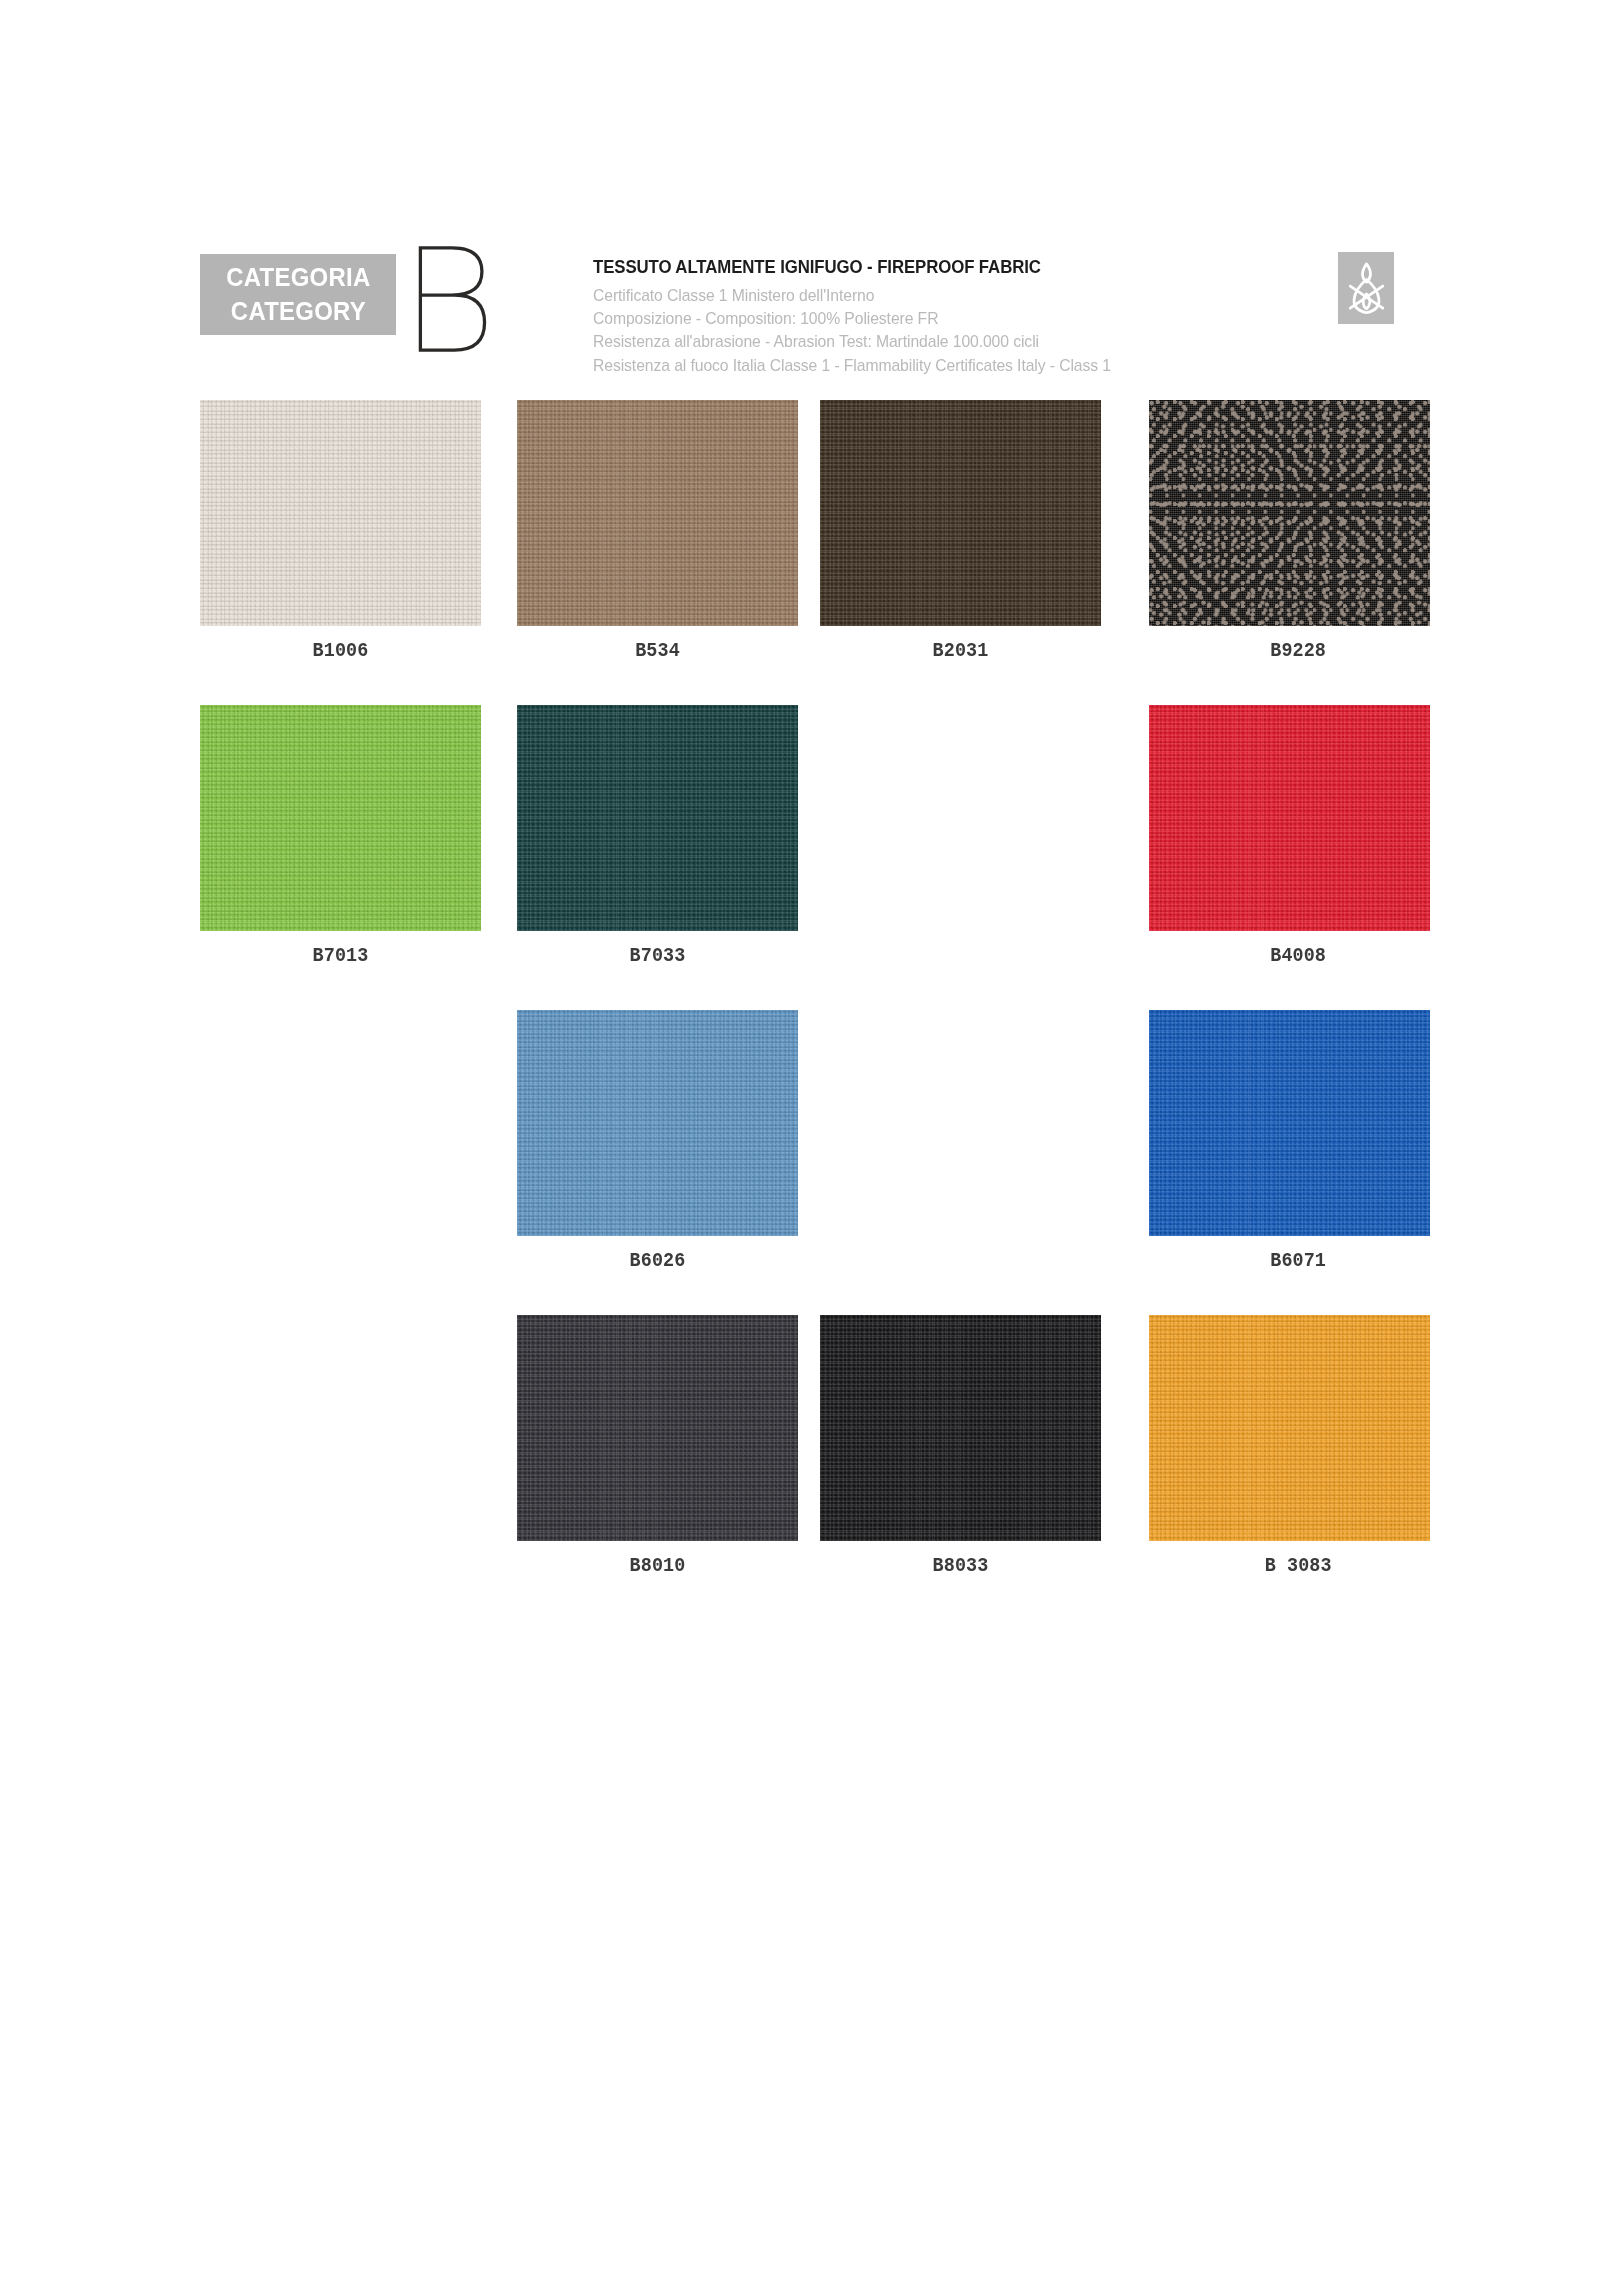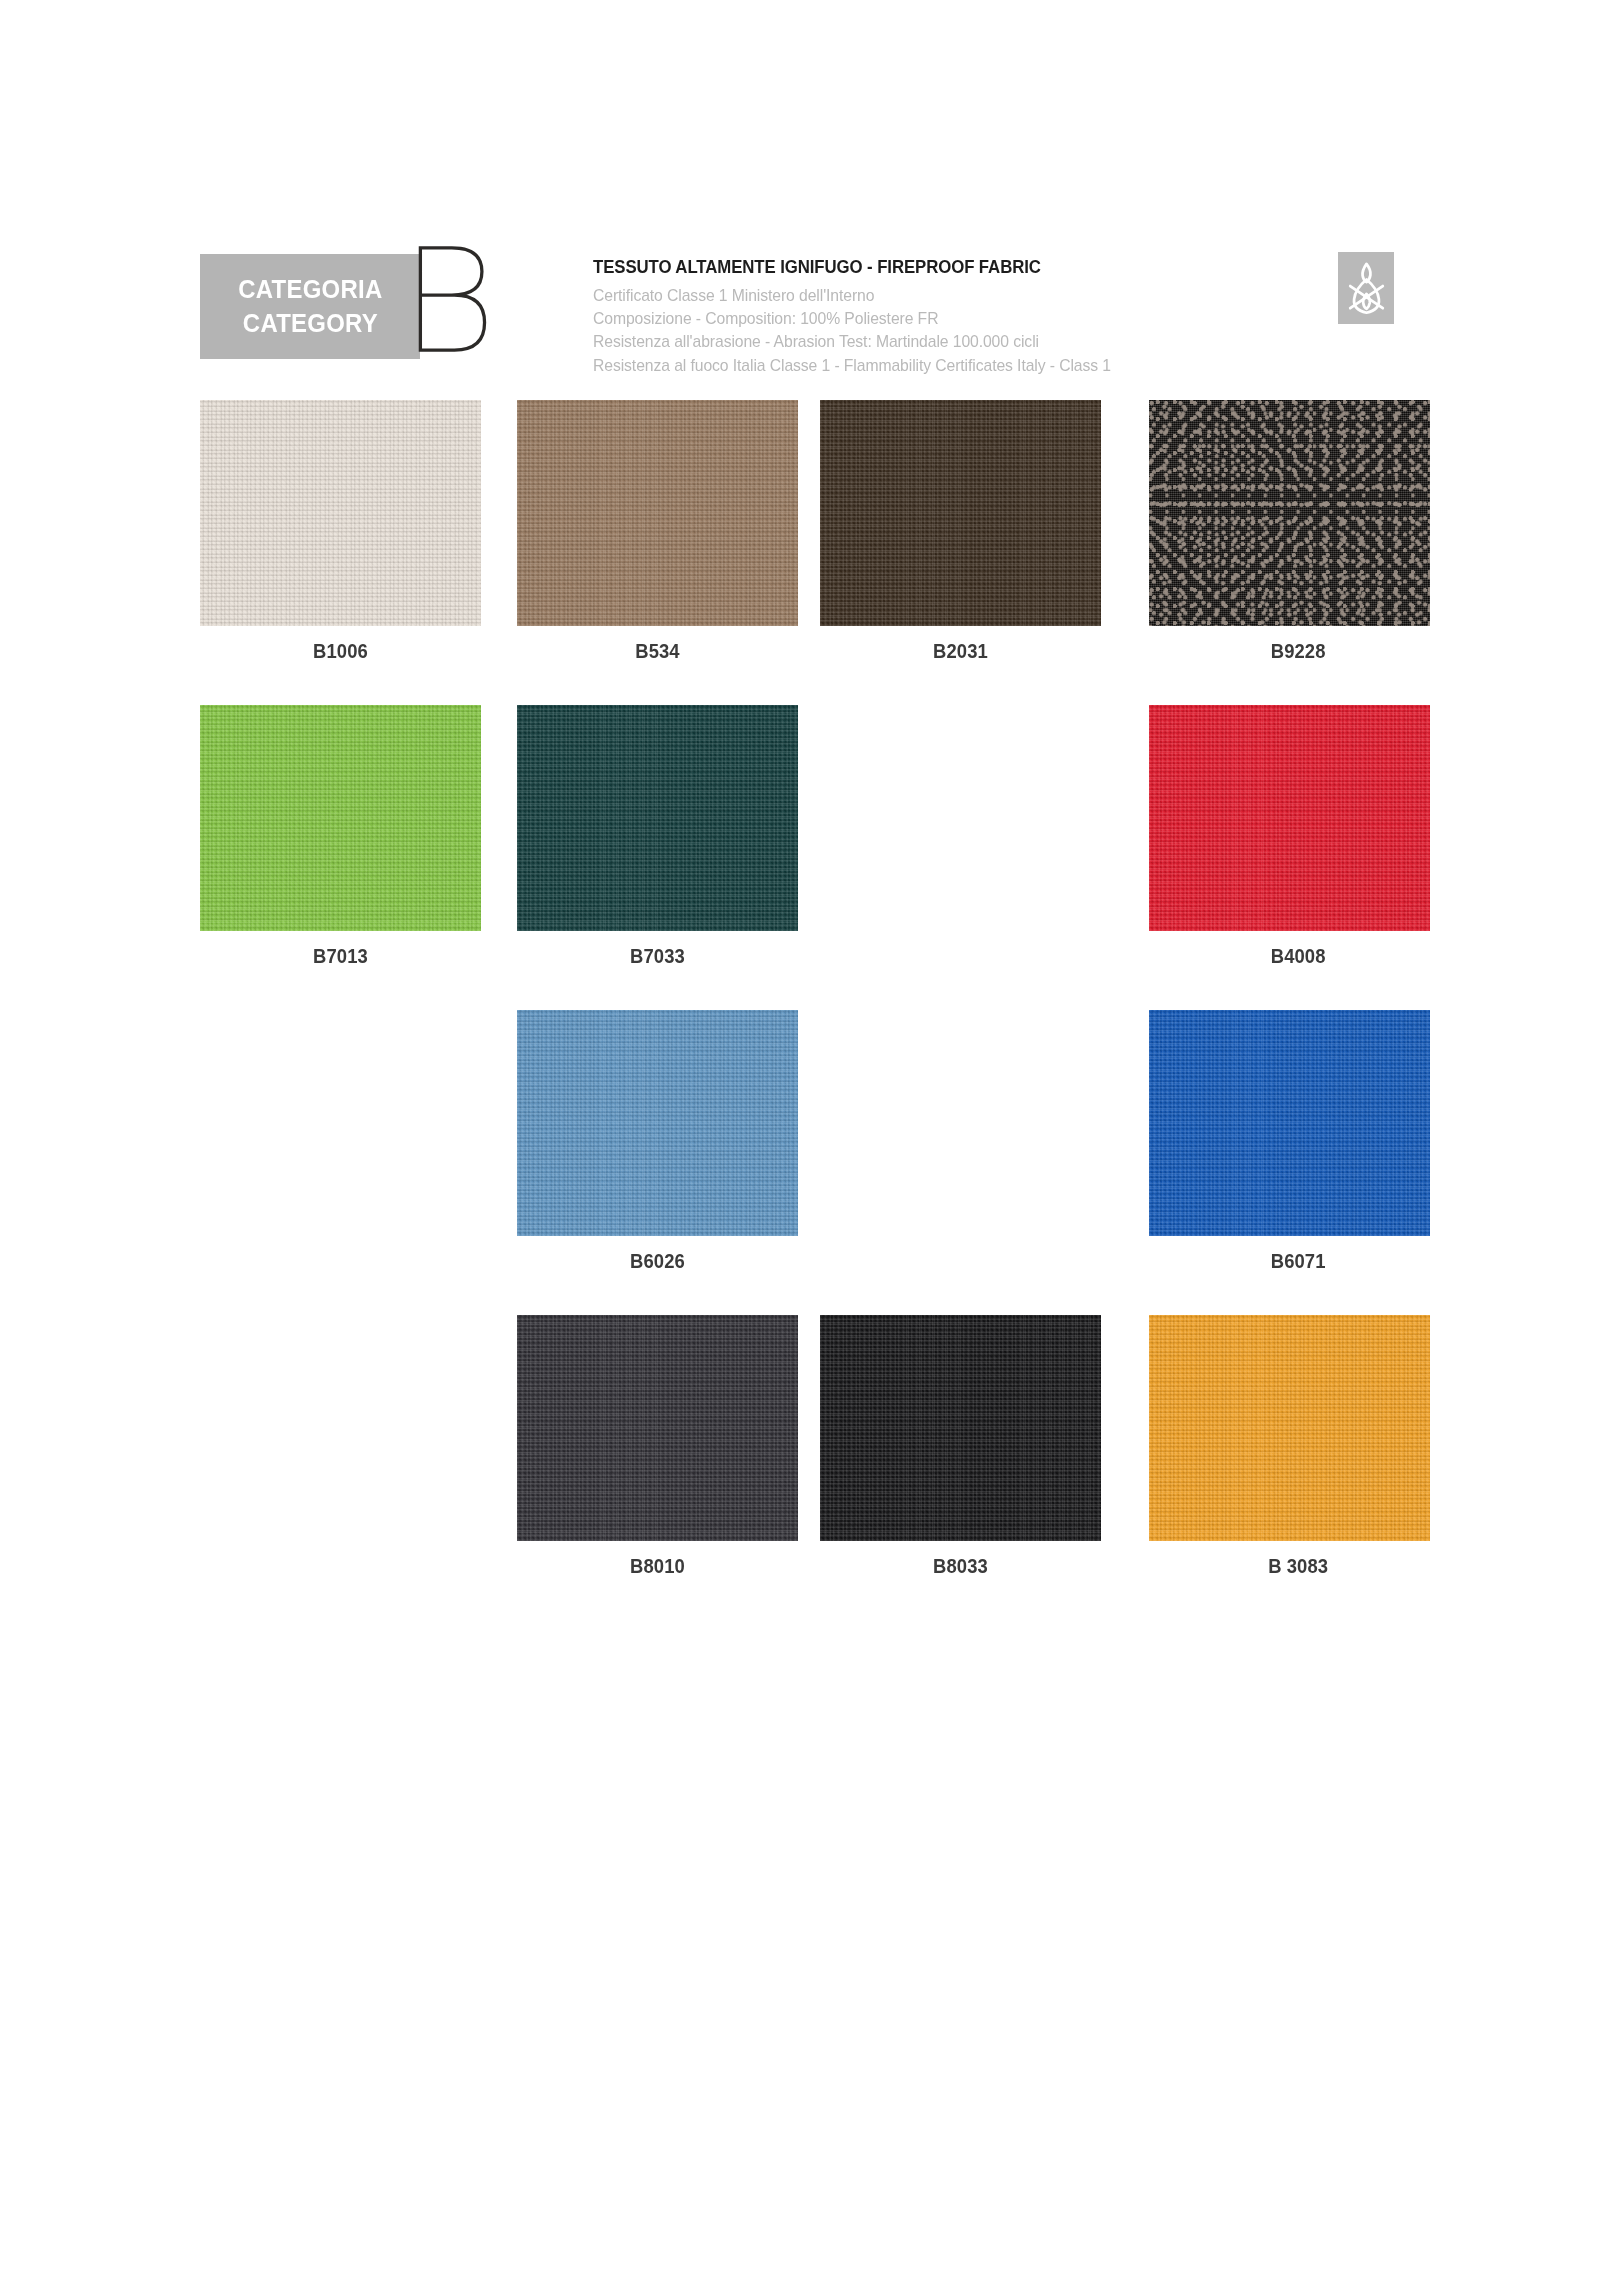--- a/index.html
+++ b/index.html
@@ -38,21 +38,21 @@
     position: absolute;
     left: 0;
     top: 13px;
     width: 196px;
     height: 81px;
     background: #b4b4b4;
     display: flex;
     flex-direction: column;
     justify-content: center;
     align-items: center;
-    padding: 12px;
+    padding: 0;
   }
   .cat-line {
     color: #ffffff;
     font-weight: bold;
     font-size: 26px;
     letter-spacing: 0.3px;
     line-height: 1.28;
     transform: scaleX(0.92);
     transform-origin: center;
     white-space: nowrap;
@@ -105,20 +105,21 @@
     justify-content: center;
   }
   .flame-badge svg { display: block; }
 
   
   .grid {
     position: absolute;
     left: 200px;
     top: 400px;
     width: 1230px;
+    font-family: Liberation Mono, monospace;
   }
   .grid-row {
     position: relative;
     height: 305px;
   }
   .cell {
     position: absolute;
     top: 0;
     width: 281px;
   }

